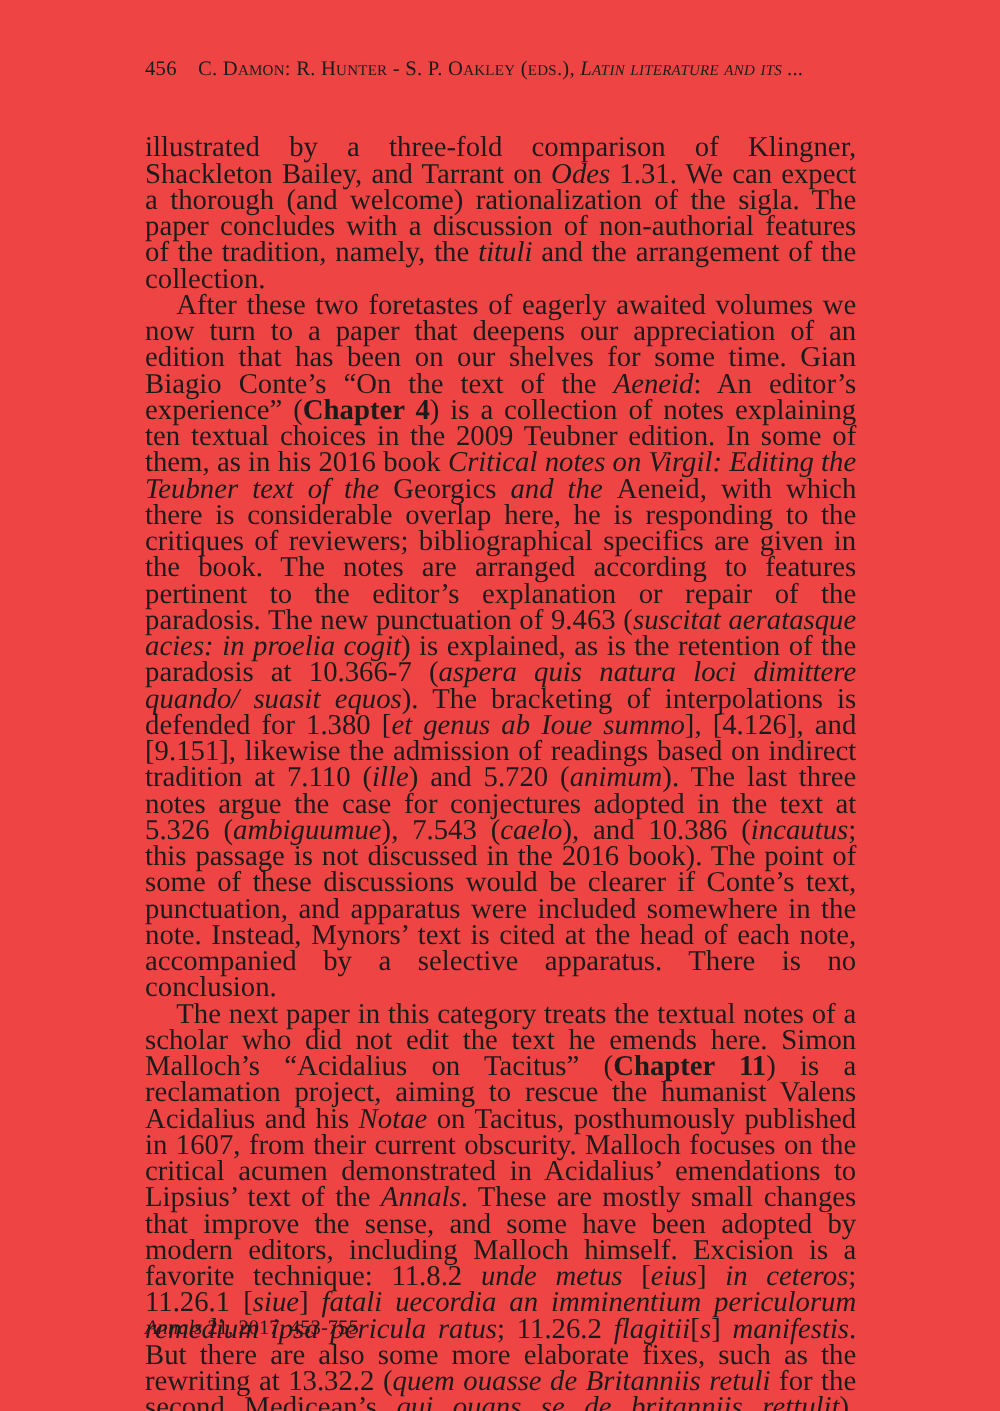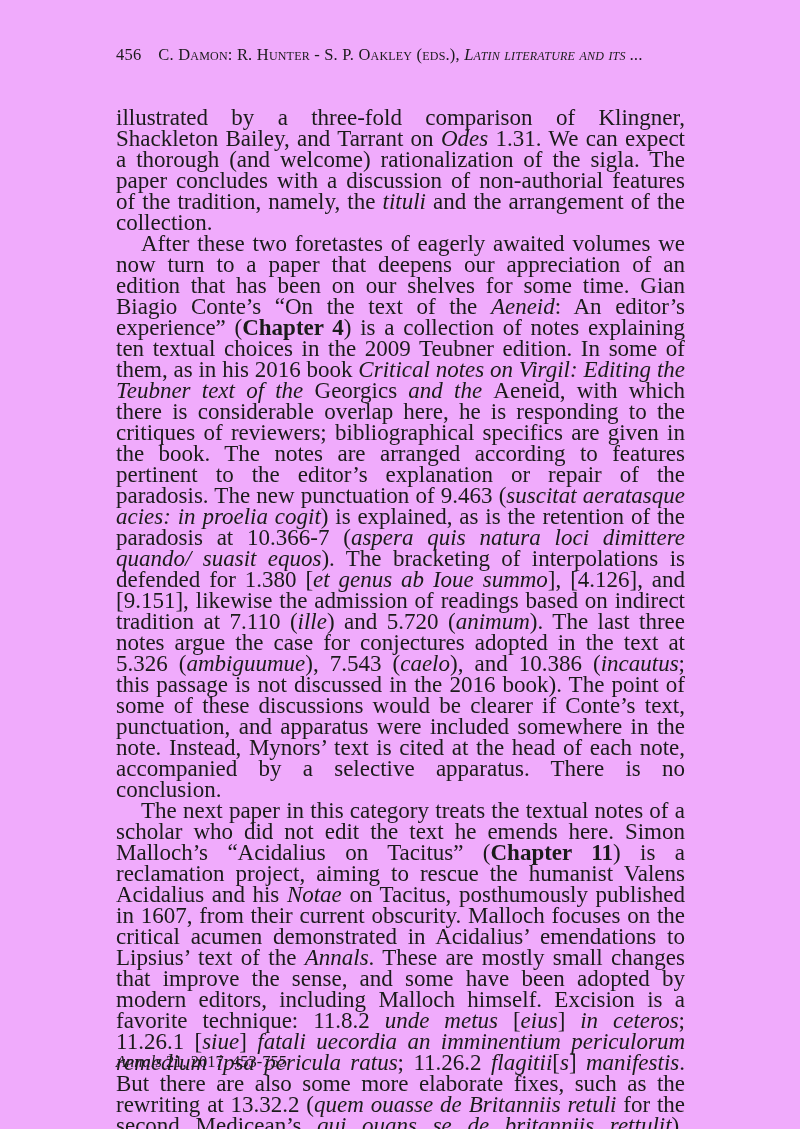--- a/index.html
+++ b/index.html
@@ -4,21 +4,21 @@
 <style>
   html, body {
     margin: 0;
     padding: 0;
     background: #ffffff;
   }
   .page {
     position: relative;
     width: 800px;
     height: 1129px;
-    background: #f0abfc;
+    background: #ef4444;
     color: #1b1b1b;
     font-family: "Liberation Serif", "DejaVu Serif", serif;
     overflow: hidden;
   }
   .running-header {
     position: absolute;
     top: 45px;
     left: 116px;
     right: 110px;
     font-size: 16.5px;

